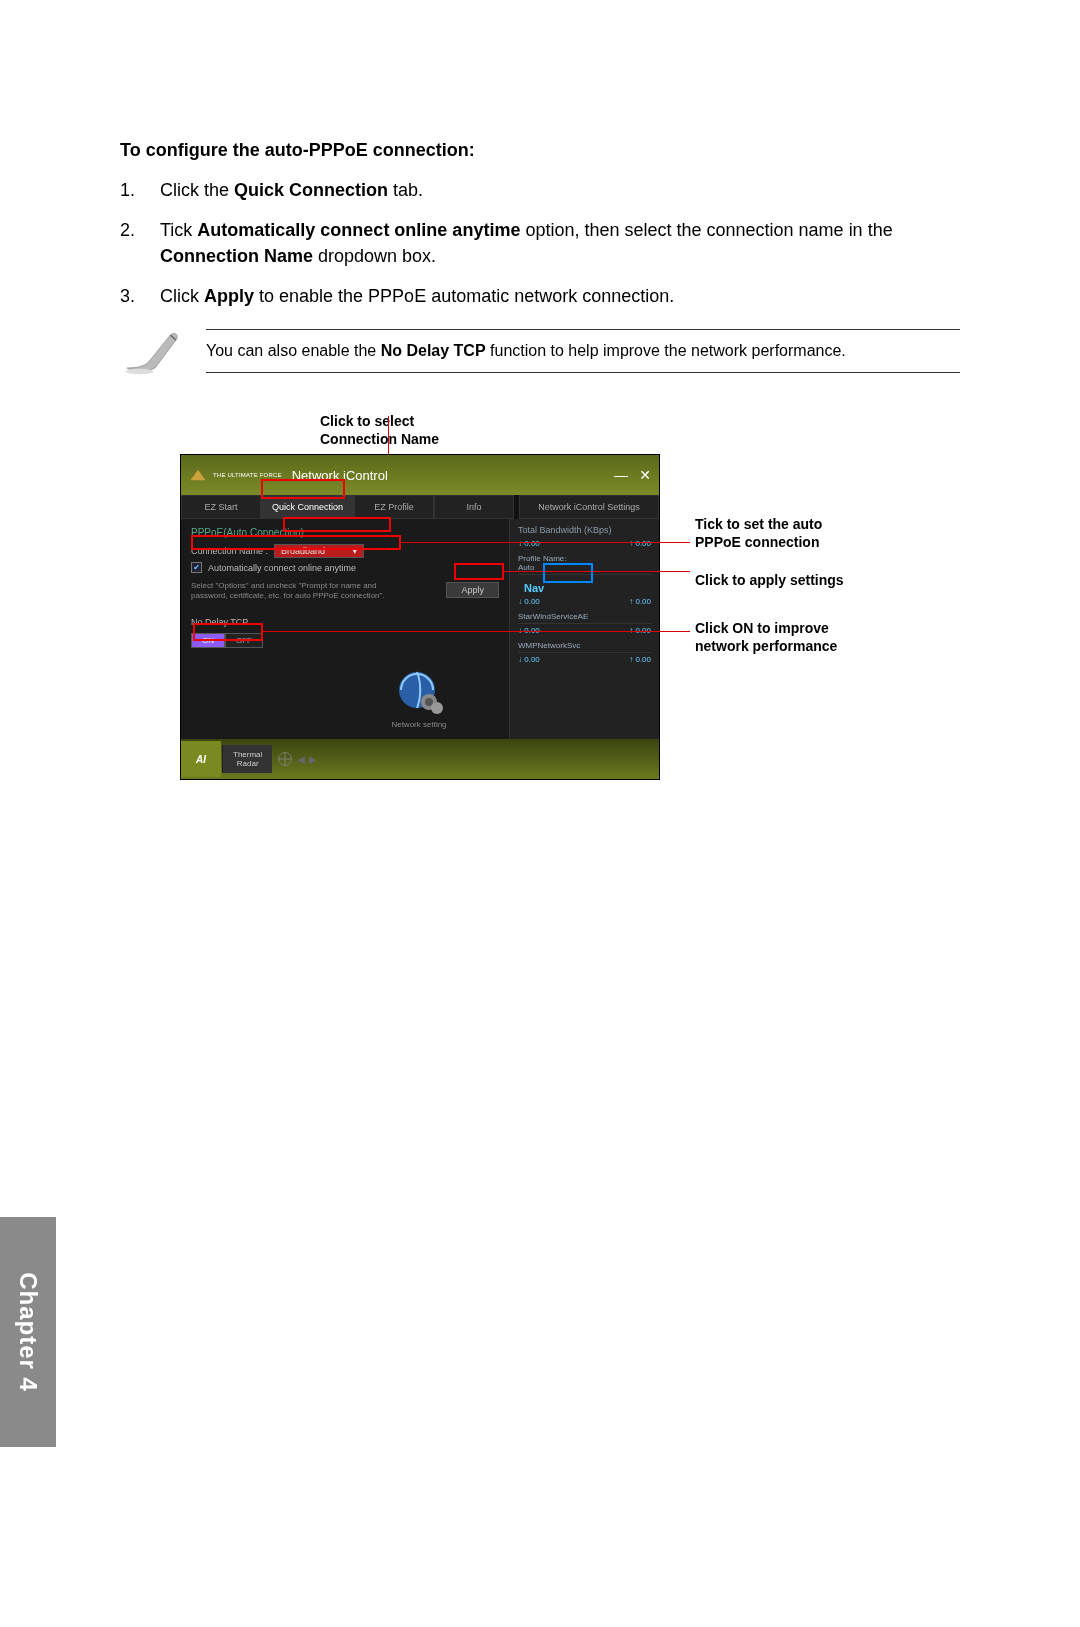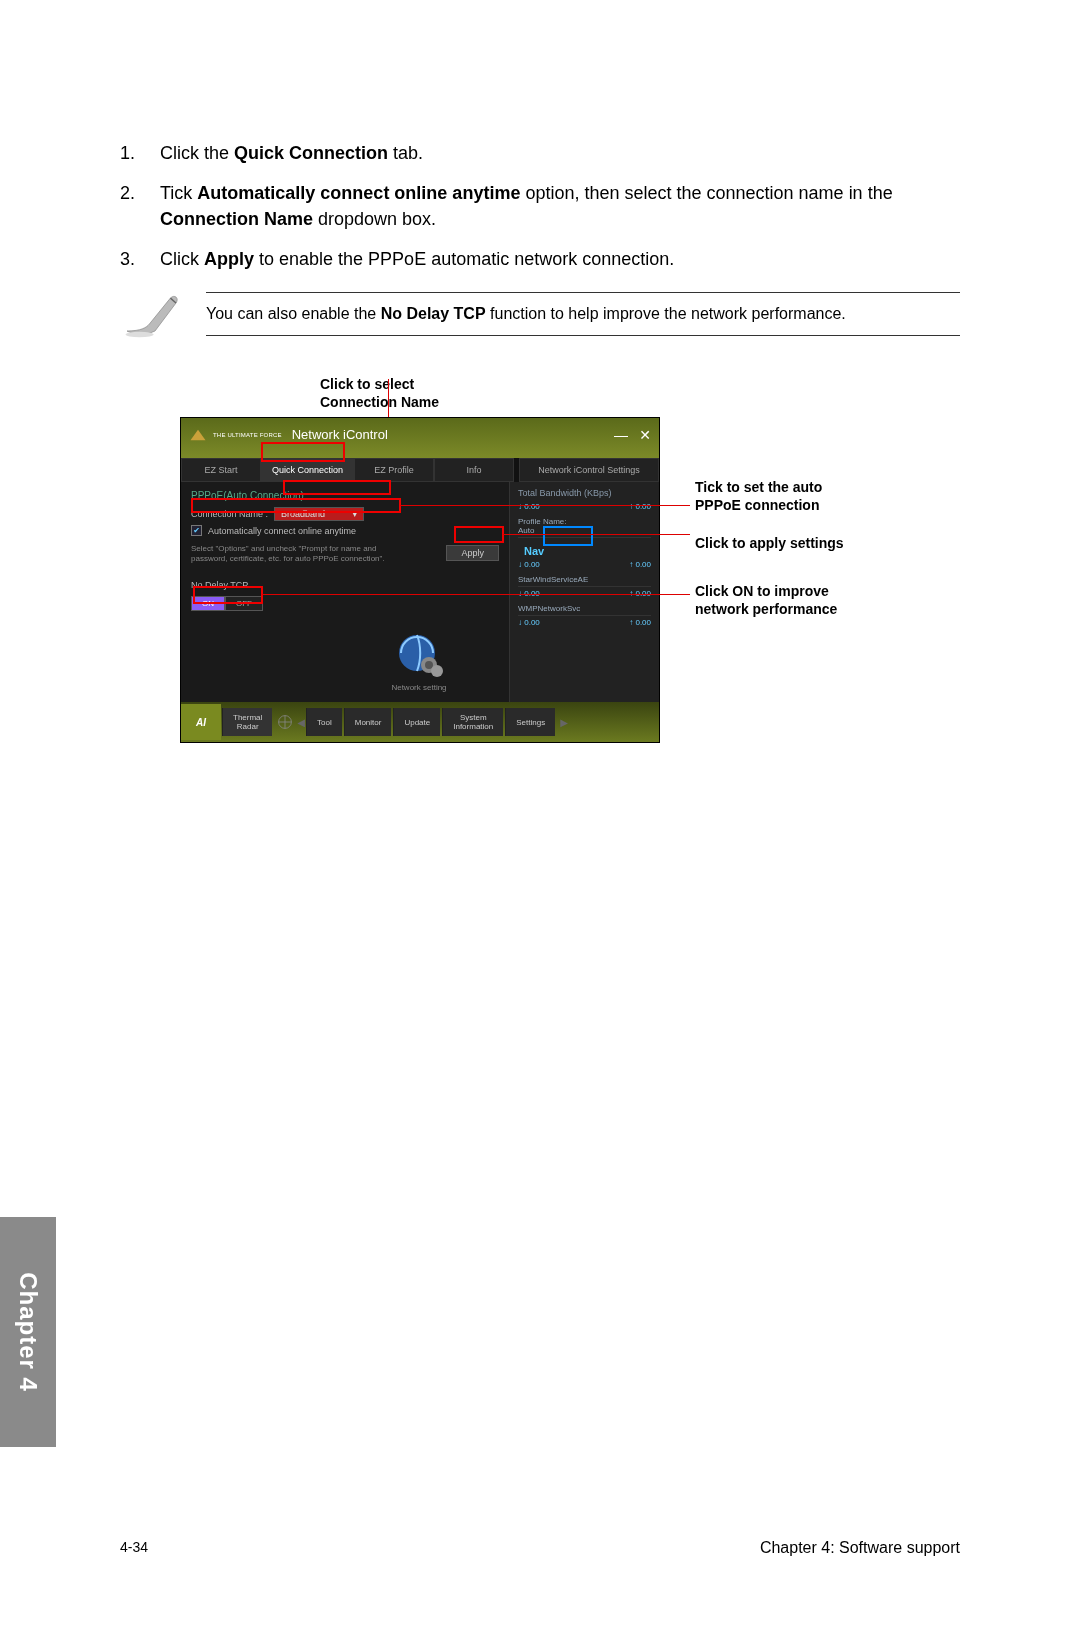--- a/index.html
+++ b/index.html
@@ -13,21 +13,21 @@
   ol.steps li .txt { flex: 1; }
   .note-row { display: flex; align-items: flex-start; margin: 6px 0 30px 0; }
   .note-icon { width: 86px; flex: 0 0 86px; }
   .note-icon svg { width: 70px; height: 50px; }
   .note-body { flex: 1; border-top: 1px solid #333; border-bottom: 1px solid #333; padding: 12px 0; font-size: 16px; }
   .callouts-top { text-align: left; margin-left: 200px; font-size: 14px; font-weight: bold; line-height: 1.25; margin-bottom: 6px; }
 
   
   .shot-wrap { position: relative; margin-left: 60px; }
   .app { width: 480px; background: #1a1a1a; color: #ccc; font-size: 10px; border: 1px solid #000; position: relative; }
-  .app-titlebar { height: 40px; background: linear-gradient(#5b6a1a,#7c8a28); display: flex; align-items: flex-start; padding: 9px 8px; color: #fff; font-size: 12px; justify-content: space-between; }
+  .app-titlebar { height: 40px; background: linear-gradient(#5b6a1a,#7c8a28); display: flex; align-items: center; padding: 16px 8px; color: #fff; font-size: 12px; justify-content: space-between; }
   .app-titlebar .wintitle { display:flex; align-items:center; gap:6px; }
   .app-titlebar .winbtns span { margin-left: 8px; font-size: 14px; }
   .tabs { display: flex; background: #111; }
   .tabs .tab { flex: 0 0 auto; padding: 6px 10px; border: 1px solid #333; background: #222; color: #aaa; font-size: 9px; text-align:center; min-width: 80px; }
   .tabs .tab.active { background: #333; color: #fff; }
   .tabs .spacer { flex: 1; }
   .app-body { display: flex; min-height: 220px; }
   .left-pane { flex: 1; padding: 8px 10px; position: relative; }
   .right-pane { width: 150px; background: #222; border-left: 1px solid #333; padding: 6px 8px; font-size: 8px; color: #9ab; }
   .right-pane .hdr { color:#89a; font-size:9px; margin-bottom:4px; }
@@ -66,20 +66,21 @@
 
   
   .page-footer { position:absolute; bottom:70px; left:120px; right:120px; display:flex; justify-content:space-between; font-size:16px; }
   .page-footer .pn { font-size:14px; }
 </style>
 </head>
 <body>
 
 <div class="page">
 
+  <div class="subhead">To configure the auto-PPPoE connection:</div>
 
   <ol class="steps" id="steps">
       <li>
         <span class="num">1.</span>
         <span class="txt">Click the <b>Quick Connection</b> tab.</span>
       </li>
       <li>
         <span class="num">2.</span>
         <span class="txt">Tick <b>Automatically connect online anytime</b> option, then select the connection name in the <b>Connection Name</b> dropdown box.</span>
       </li>
@@ -196,27 +197,20 @@
       </div>
 
       <div class="app-footer">
         <div class="logo">AI</div>
         <div class="foot-item thermal" id="foot-thermal">Thermal<br>Radar</div>
         <svg width="16" height="16" viewBox="0 0 20 20" style="margin:0 4px;">
             <circle cx="10" cy="10" r="8" fill="none" stroke="#888"></circle>
             <path d="M2 10 H18 M10 2 V18" stroke="#888"></path>
           </svg>
         <span style="color:#666; font-size:10px;">◀</span>
-        <div id="foot-items" style="display:flex;">
-            <div class="foot-item">Tool</div>
-            <div class="foot-item">Monitor</div>
-            <div class="foot-item">Update</div>
-            <div class="foot-item">System<br>Information</div>
-            <div class="foot-item">Settings</div>
-          </div>
         <span style="color:#666; font-size:10px; margin-left:4px;">▶</span>
       </div>
 
       <div class="hl" style="left:80px; top:24px; width:84px; height:20px;"></div>
       <div class="hl" style="left:102px; top:62px; width:108px; height:15px;"></div>
       <div class="hl" style="left:10px; top:80px; width:210px; height:15px;"></div>
       <div class="hl" style="left:273px; top:108px; width:50px; height:17px;"></div>
       <div class="hl" style="left:12px; top:168px; width:70px; height:18px;"></div>
       <div class="hl" style="left:362px; top:108px; width:50px; height:20px; border-color:#08f;"></div>
     </div>
@@ -228,17 +222,13 @@
     <div class="anno" style="left:515px; top:118px;">Click to apply settings</div>
 
     <div class="anno-line" style="left:82px; top:177px; width:428px;"></div>
     <div class="anno" style="left:515px; top:166px;">Click ON to improve network performance</div>
   </div>
 
   <div class="side-tab">
       <span>Chapter 4</span>
     </div>
 
-  <div class="page-footer">
-    <span class="pn">4-34</span>
-    <span>Chapter 4: Software support</span>
-  </div>
 </div>
 
 </body></html>

